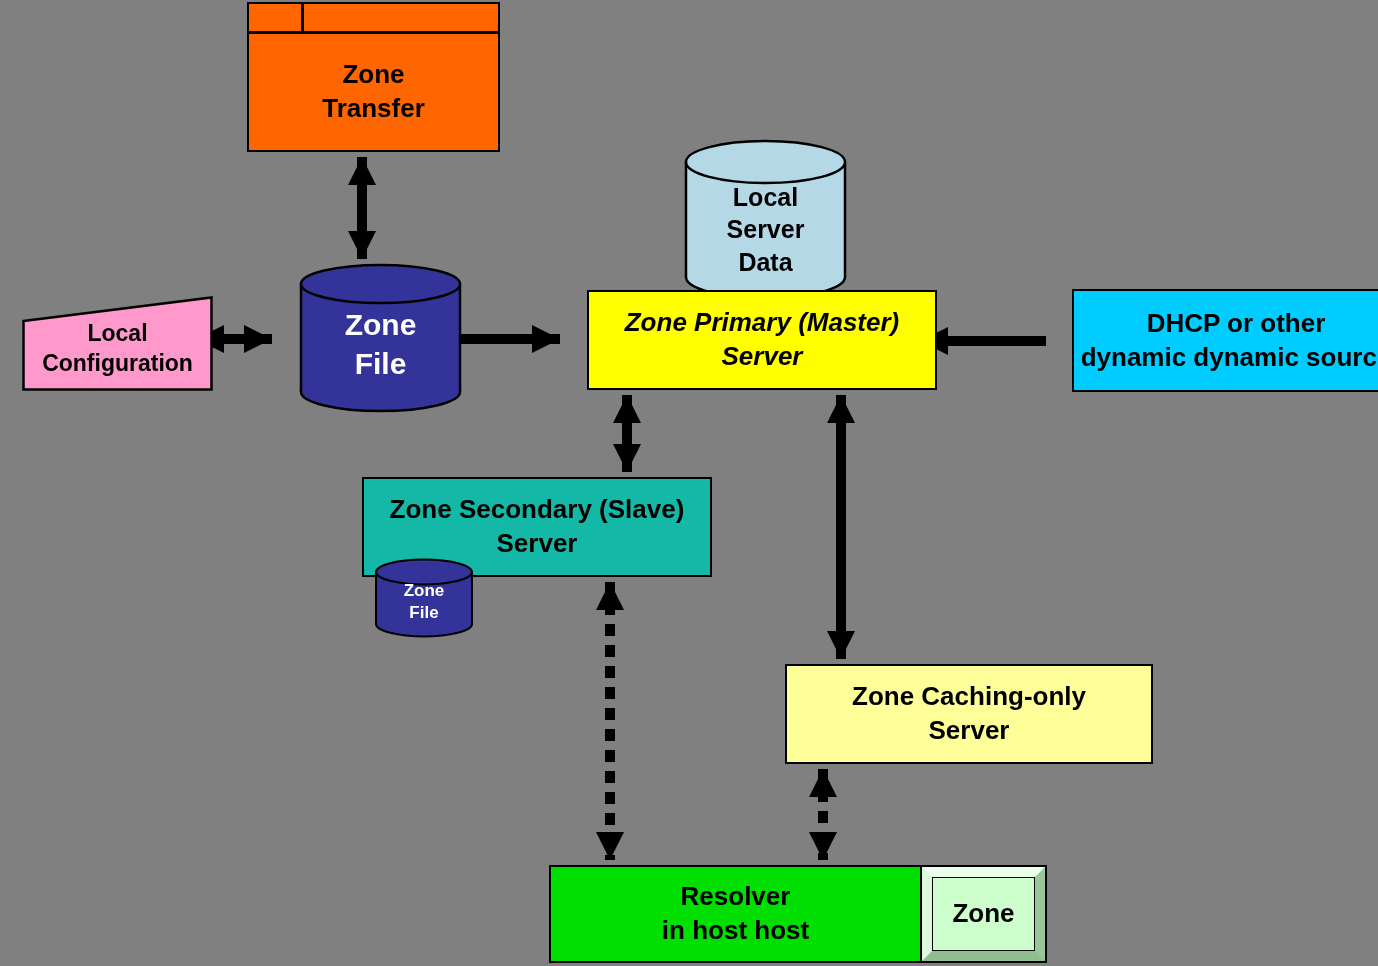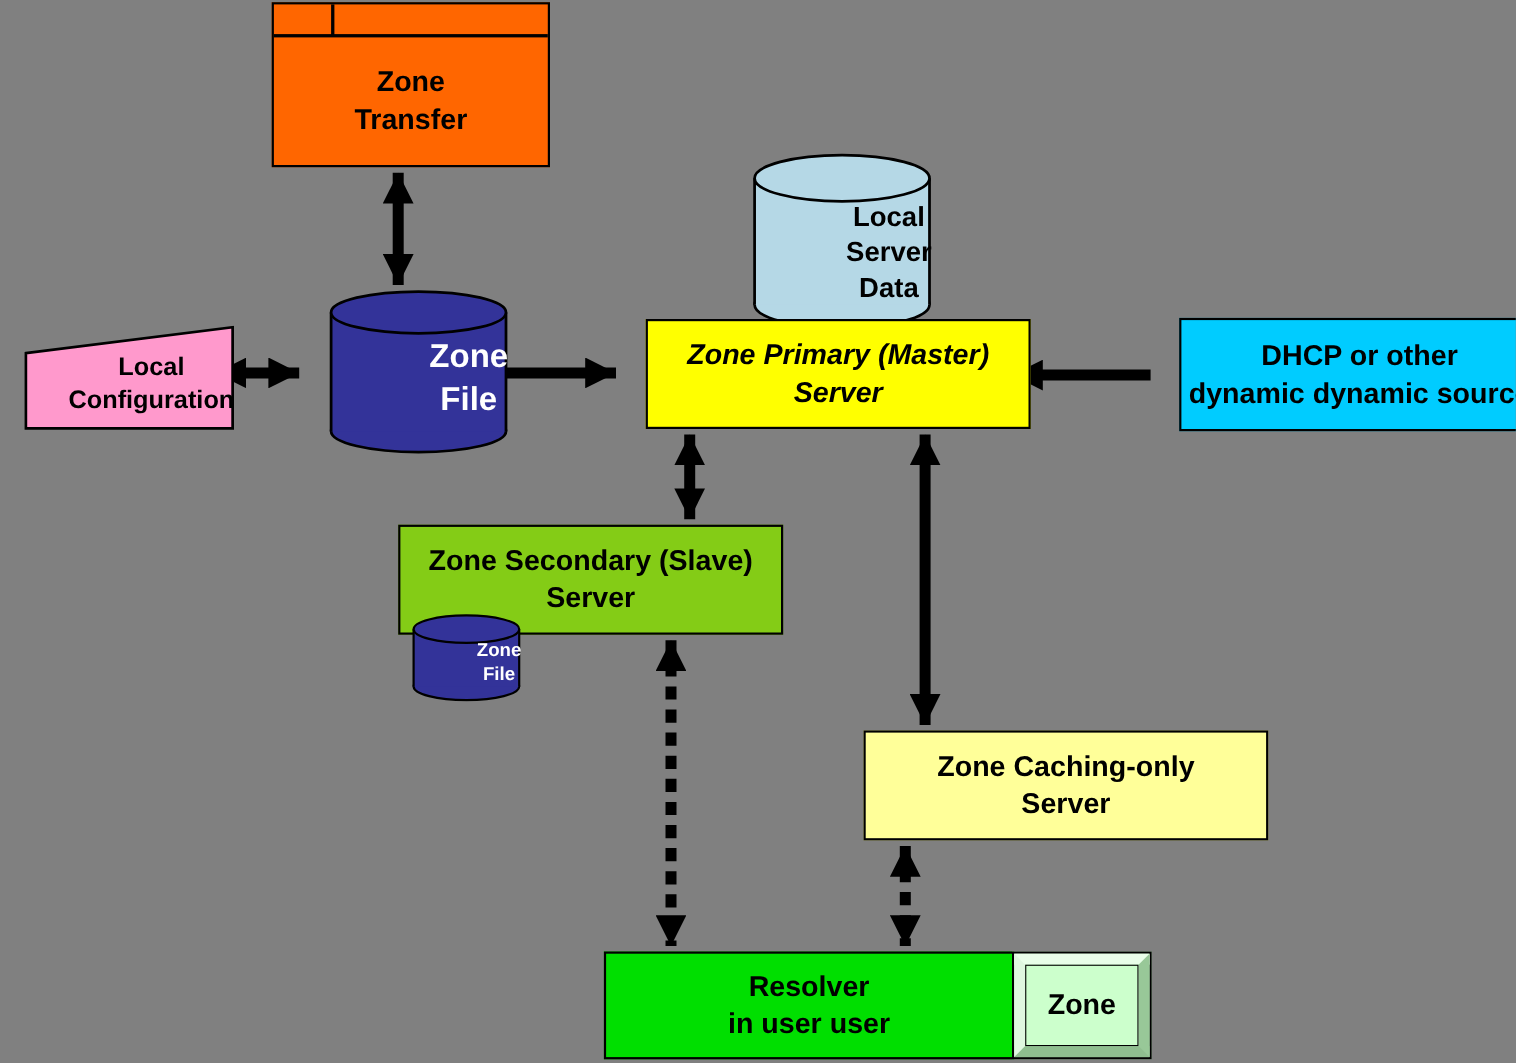--- a/index.html
+++ b/index.html
@@ -32,21 +32,21 @@
   
   .zone-transfer { left: 225px; top: 2px; width: 253px; height: 150px;
     background: #FF6600; padding-top: 30px; }
   .zt-hline { position: absolute; left: 0; right: 0; top: 27px; height: 2.5px; background: #000; }
   .zt-vline { position: absolute; left: 52px; top: 0; width: 2.5px; height: 29px; background: #000; }
   .zone-transfer .label { font-size: 26px; }
 
   
   .cylinder { position: absolute; }
   .cylinder svg { display: block; }
-  .cyl-label { position: absolute; inset: 0; display: flex; align-items: center; justify-content: flex-end; }
+  .cyl-label { position: absolute; inset: 0; display: flex; align-items: center; justify-content: center; }
 
   .local-server-data { left: 662px; top: 138px; width: 163px; height: 163px; }
   .local-server-data .label { font-size: 25px; }
   .local-server-data .cyl-label { padding-top: 20px; }
 
   .zone-file-main { left: 277px; top: 263px; width: 163px; height: 150px; }
   .zone-file-main .label { font-size: 30px; }
   .zone-file-main .cyl-label { padding-top: 12px; }
 
   .zone-file-small { left: 352px; top: 558px; width: 100px; height: 80px; }
@@ -54,21 +54,21 @@
   .zone-file-small .cyl-label { padding-top: 8px; }
 
   
   .local-configuration { left: 0px; top: 296px; width: 191px; height: 95px; }
   .local-configuration .cyl-label { padding-top: 10px; }
   .local-configuration .label { font-size: 23px; }
 
   
   .zone-primary { left: 565px; top: 290px; width: 350px; height: 100px; background: #FFFF00; font-style: italic; }
   .dhcp-source  { left: 1050px; top: 289px; width: 328px; height: 103px; background: #00CCFF; }
-  .zone-secondary { left: 340px; top: 477px; width: 350px; height: 100px; background: #84cc16; }
+  .zone-secondary { left: 340px; top: 477px; width: 350px; height: 100px; background: #14b8a6; }
   .zone-caching { left: 763px; top: 664px; width: 368px; height: 100px; background: #FFFF99; }
   .resolver { left: 527px; top: 865px; width: 373px; height: 98px; background: #00DF00; }
   .zone-primary .label, .dhcp-source .label, .zone-secondary .label,
   .zone-caching .label, .resolver .label { font-size: 26px; }
 
   
   .cache-box { left: 898px; top: 865px; width: 127px; height: 98px;
     border: 2.5px solid #000; background: #CCFFCC; }
   .cache-bevel { position: absolute; inset: 0; border: 10px solid;
     border-color: #E9FFE9 #98C898 #8FBE8F #DFF7DF; }
@@ -170,21 +170,21 @@
     </div>
 </div>
 
 <div class="node box zone-caching">
   <span class="label">Zone Caching-only
 Server</span>
 </div>
 
 <div class="node box resolver">
   <span class="label">Resolver
-in user user</span>
+in host host</span>
 </div>
 
 <div class="node cache-box">
   <div class="cache-bevel">
     <div class="cache-face">
       <span class="label">Zone</span>
     </div>
   </div>
 </div>
 

